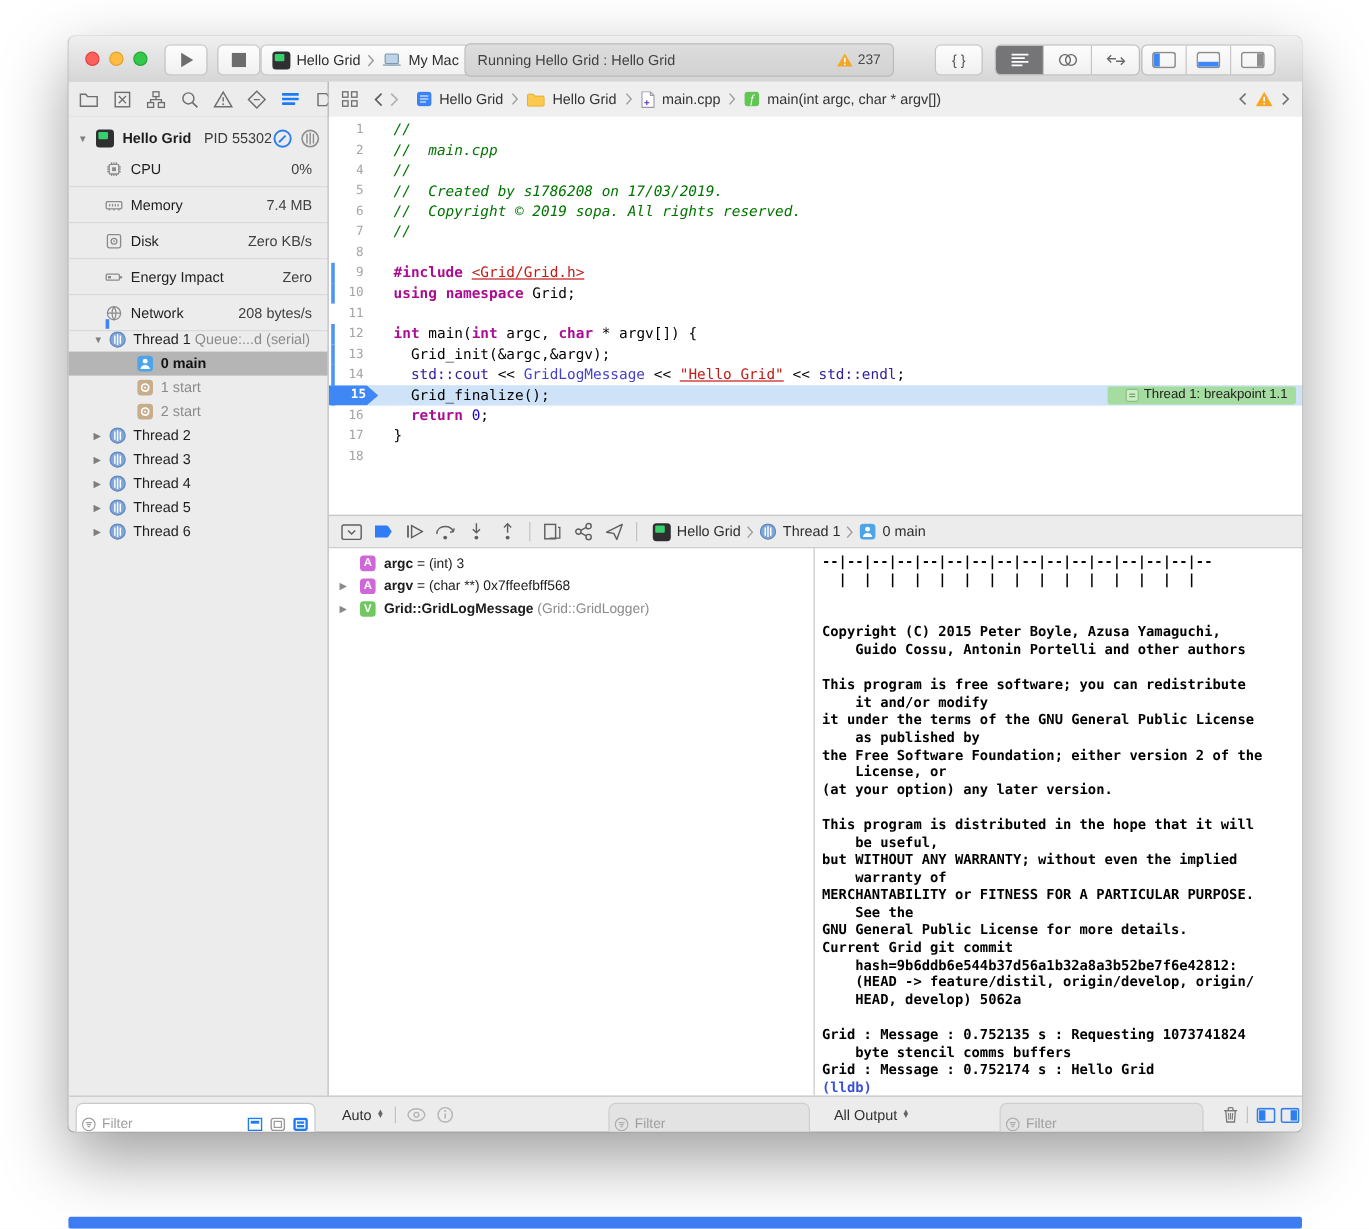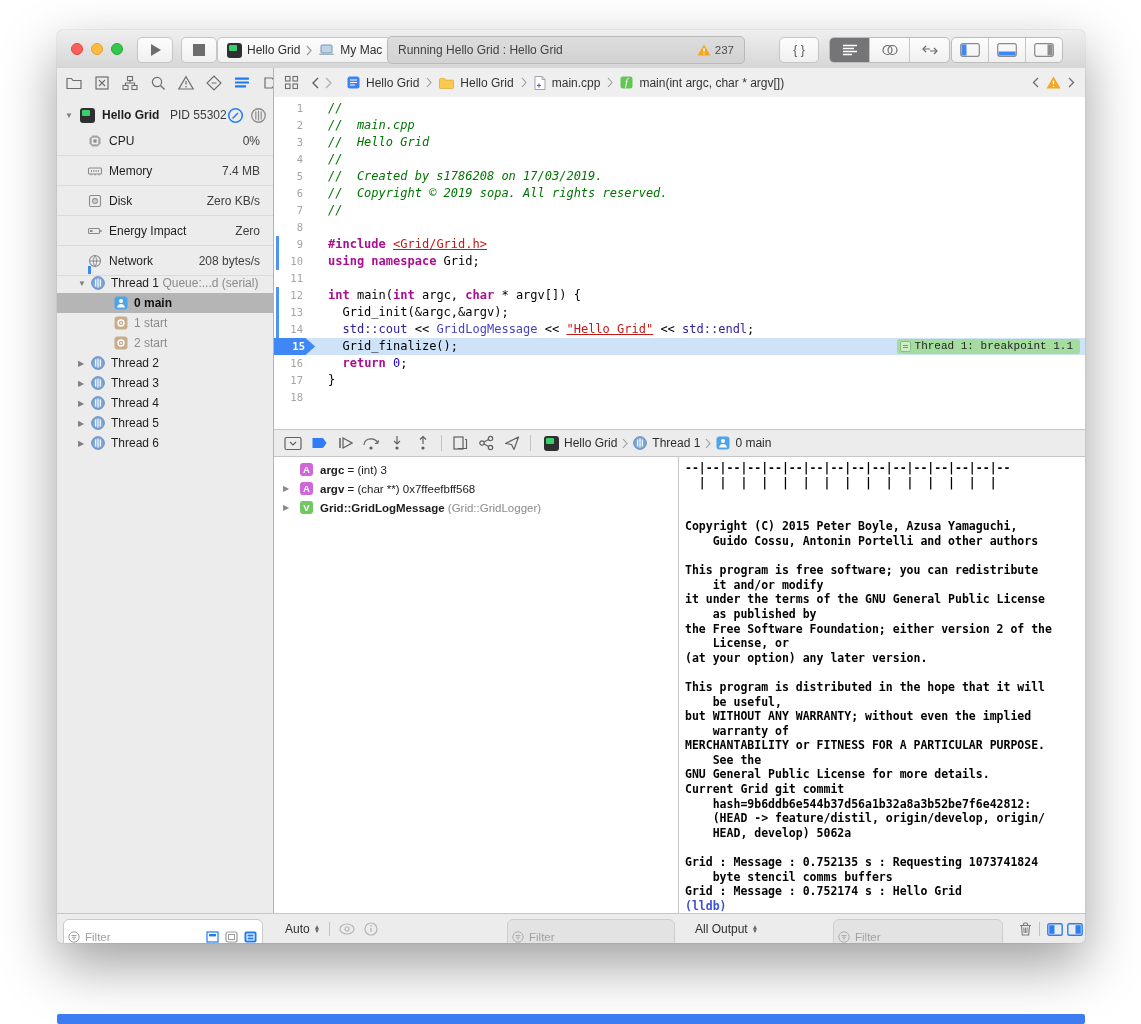--- a/index.html
+++ b/index.html
@@ -64,21 +64,21 @@
   .ln.lnbp{background:#3f87f5;color:#fff;font-weight:bold;padding-right:11px;clip-path:polygon(0 0,75% 0,98% 50%,75% 100%,0 100%);}
   .ct{padding-left:12px;}
   .chg{position:absolute;left:2px;top:0;bottom:0;width:3px;background:#4f94f1;}
   .tok-c{color:#007400;font-style:italic;}
   .tok-k{color:#aa0d91;font-weight:bold;}
   .tok-s{color:#c41a16;text-decoration:underline;}
   .tok-n2{color:#1c00cf;}
   .tok-t2{color:#30209f;}
   .tok-g{color:#4642c8;}
   .tok-p{color:#000;}
-  .bpbadge{position:absolute;right:5px;top:1px;height:15px;line-height:15px;background:#a5dda0;border-radius:2px;color:#222;font-family:Liberation Mono, monospace;font-size:11px;display:flex;align-items:center;gap:4px;padding:0 7px 0 3px;}
+  .bpbadge{position:absolute;right:5px;top:1px;height:15px;line-height:15px;background:#a5dda0;border-radius:2px;color:#222;font-family:Liberation Sans, sans-serif;font-size:11px;display:flex;align-items:center;gap:4px;padding:0 7px 0 15px;}
   .bpb-icon{width:11px;height:11px;border-radius:2px;background:#cdeec6;border:1px solid #8abf83;box-sizing:border-box;display:inline-block;position:relative;}
   .bpb-icon::after{content:"";position:absolute;left:2px;top:3px;width:5px;height:1px;background:#6f9f68;box-shadow:0 2px 0 #6f9f68;}
   
   .debugbar{position:absolute;left:217px;top:399px;width:811px;height:28px;background:#ececec;border-top:1px solid #c6c6c6;border-bottom:1px solid #c6c6c6;box-sizing:border-box;display:flex;align-items:center;}
   .dbico{width:26px;height:20px;display:flex;align-items:center;justify-content:center;}
   .dbsep{width:1px;height:16px;background:#c2c2c2;margin:0 5px;}
   .dbcrumb{display:flex;align-items:center;gap:5px;font-size:12px;color:#2d2d2d;margin-left:8px;}
   
   .varspane{position:absolute;left:217px;top:427px;width:404px;height:456px;background:#fff;font-size:11.5px;color:#1c1c1c;}
   .varrow{position:relative;height:19px;display:flex;align-items:center;}
@@ -580,21 +580,20 @@
           </span>
           <span class="tlabel">Thread 6</span>
         </div>
       </div>
   </div>
   <div class="vdivider"></div>
 
   <div class="codearea">
       <div class="crow"><span class="ln">1</span><span class="ct"><span class="tok-c">//</span></span></div>
       <div class="crow"><span class="ln">2</span><span class="ct"><span class="tok-c">//  main.cpp</span></span></div>
-      <div class="crow"><span class="ln">3</span><span class="ct"><span class="tok-c">//  Hello Grid</span></span></div>
       <div class="crow"><span class="ln">4</span><span class="ct"><span class="tok-c">//</span></span></div>
       <div class="crow"><span class="ln">5</span><span class="ct"><span class="tok-c">//  Created by s1786208 on 17/03/2019.</span></span></div>
       <div class="crow"><span class="ln">6</span><span class="ct"><span class="tok-c">//  Copyright © 2019 sopa. All rights reserved.</span></span></div>
       <div class="crow"><span class="ln">7</span><span class="ct"><span class="tok-c">//</span></span></div>
       <div class="crow"><span class="ln">8</span><span class="ct"></span></div>
       <div class="crow"><span class="chg"></span><span class="ln">9</span><span class="ct"><span class="tok-k">#include</span><span class="tok-p"> </span><span class="tok-s">&lt;Grid/Grid.h&gt;</span></span></div>
       <div class="crow"><span class="chg"></span><span class="ln">10</span><span class="ct"><span class="tok-k">using</span><span class="tok-p"> </span><span class="tok-k">namespace</span><span class="tok-p"> Grid;</span></span></div>
       <div class="crow"><span class="ln">11</span><span class="ct"></span></div>
       <div class="crow"><span class="chg"></span><span class="ln">12</span><span class="ct"><span class="tok-k">int</span><span class="tok-p"> main(</span><span class="tok-k">int</span><span class="tok-p"> argc, </span><span class="tok-k">char</span><span class="tok-p"> * argv[]) {</span></span></div>
       <div class="crow"><span class="chg"></span><span class="ln">13</span><span class="ct"><span class="tok-p">  Grid_init(&amp;argc,&amp;argv);</span></span></div>

